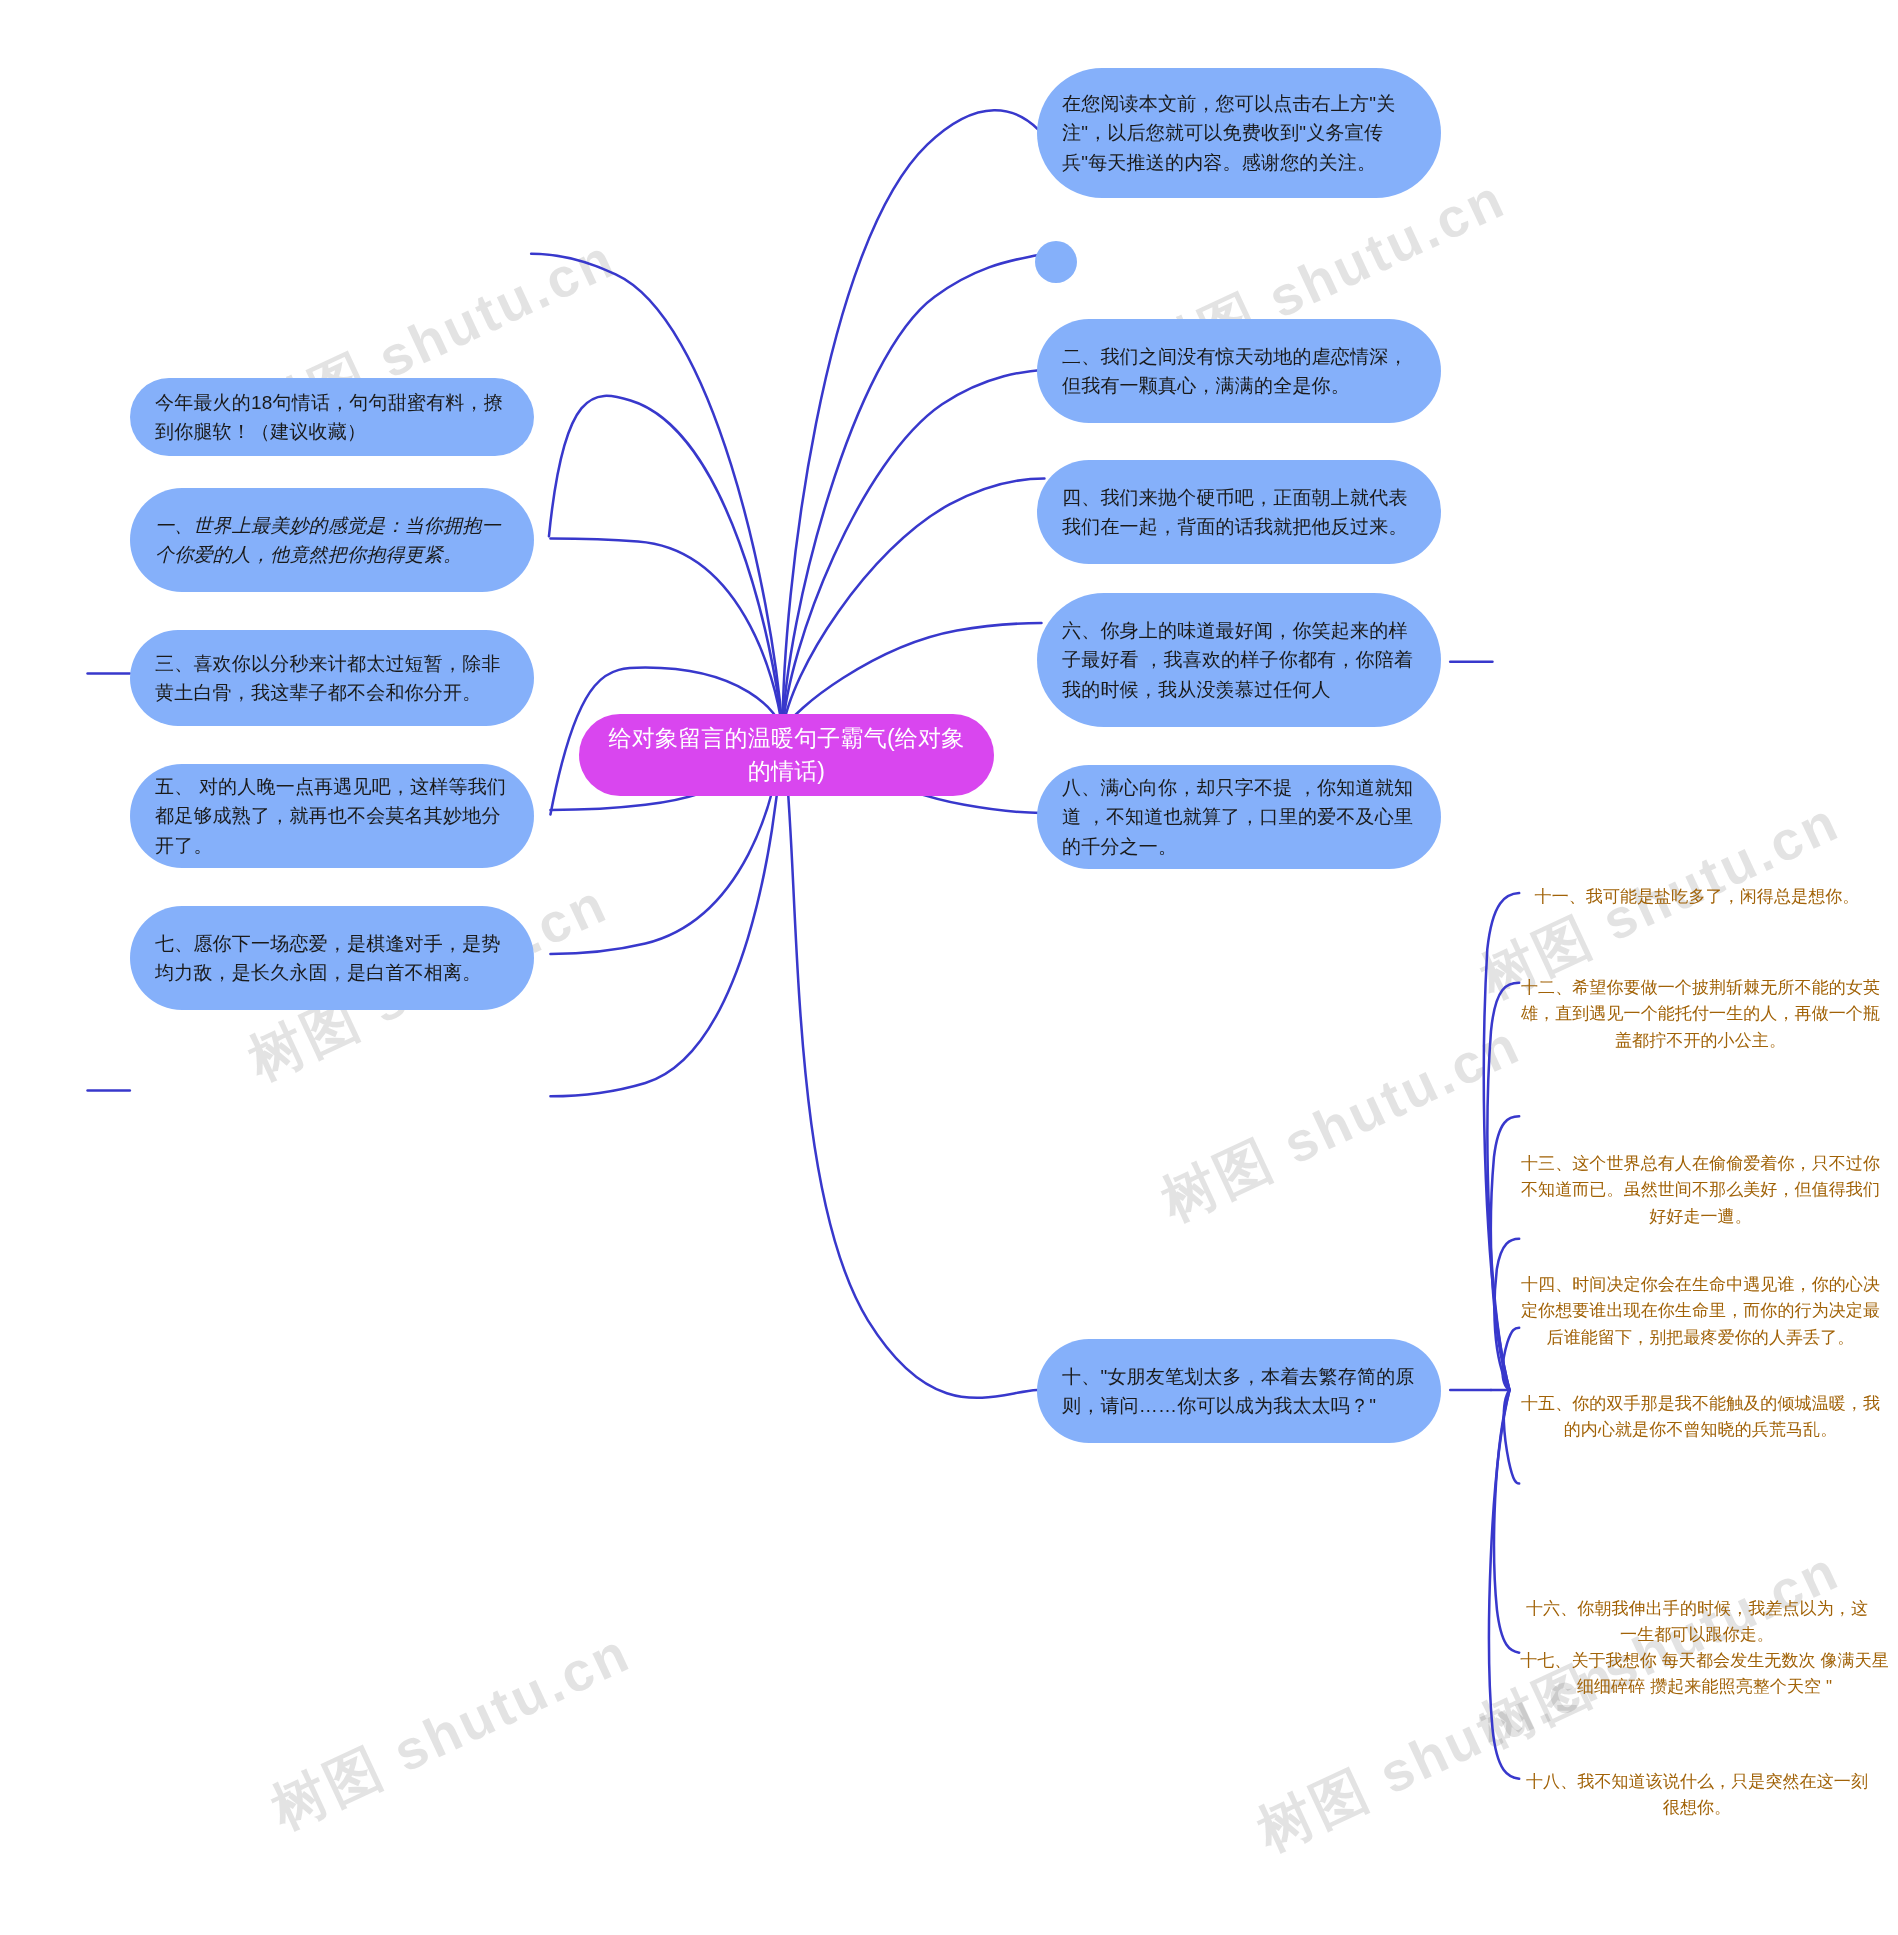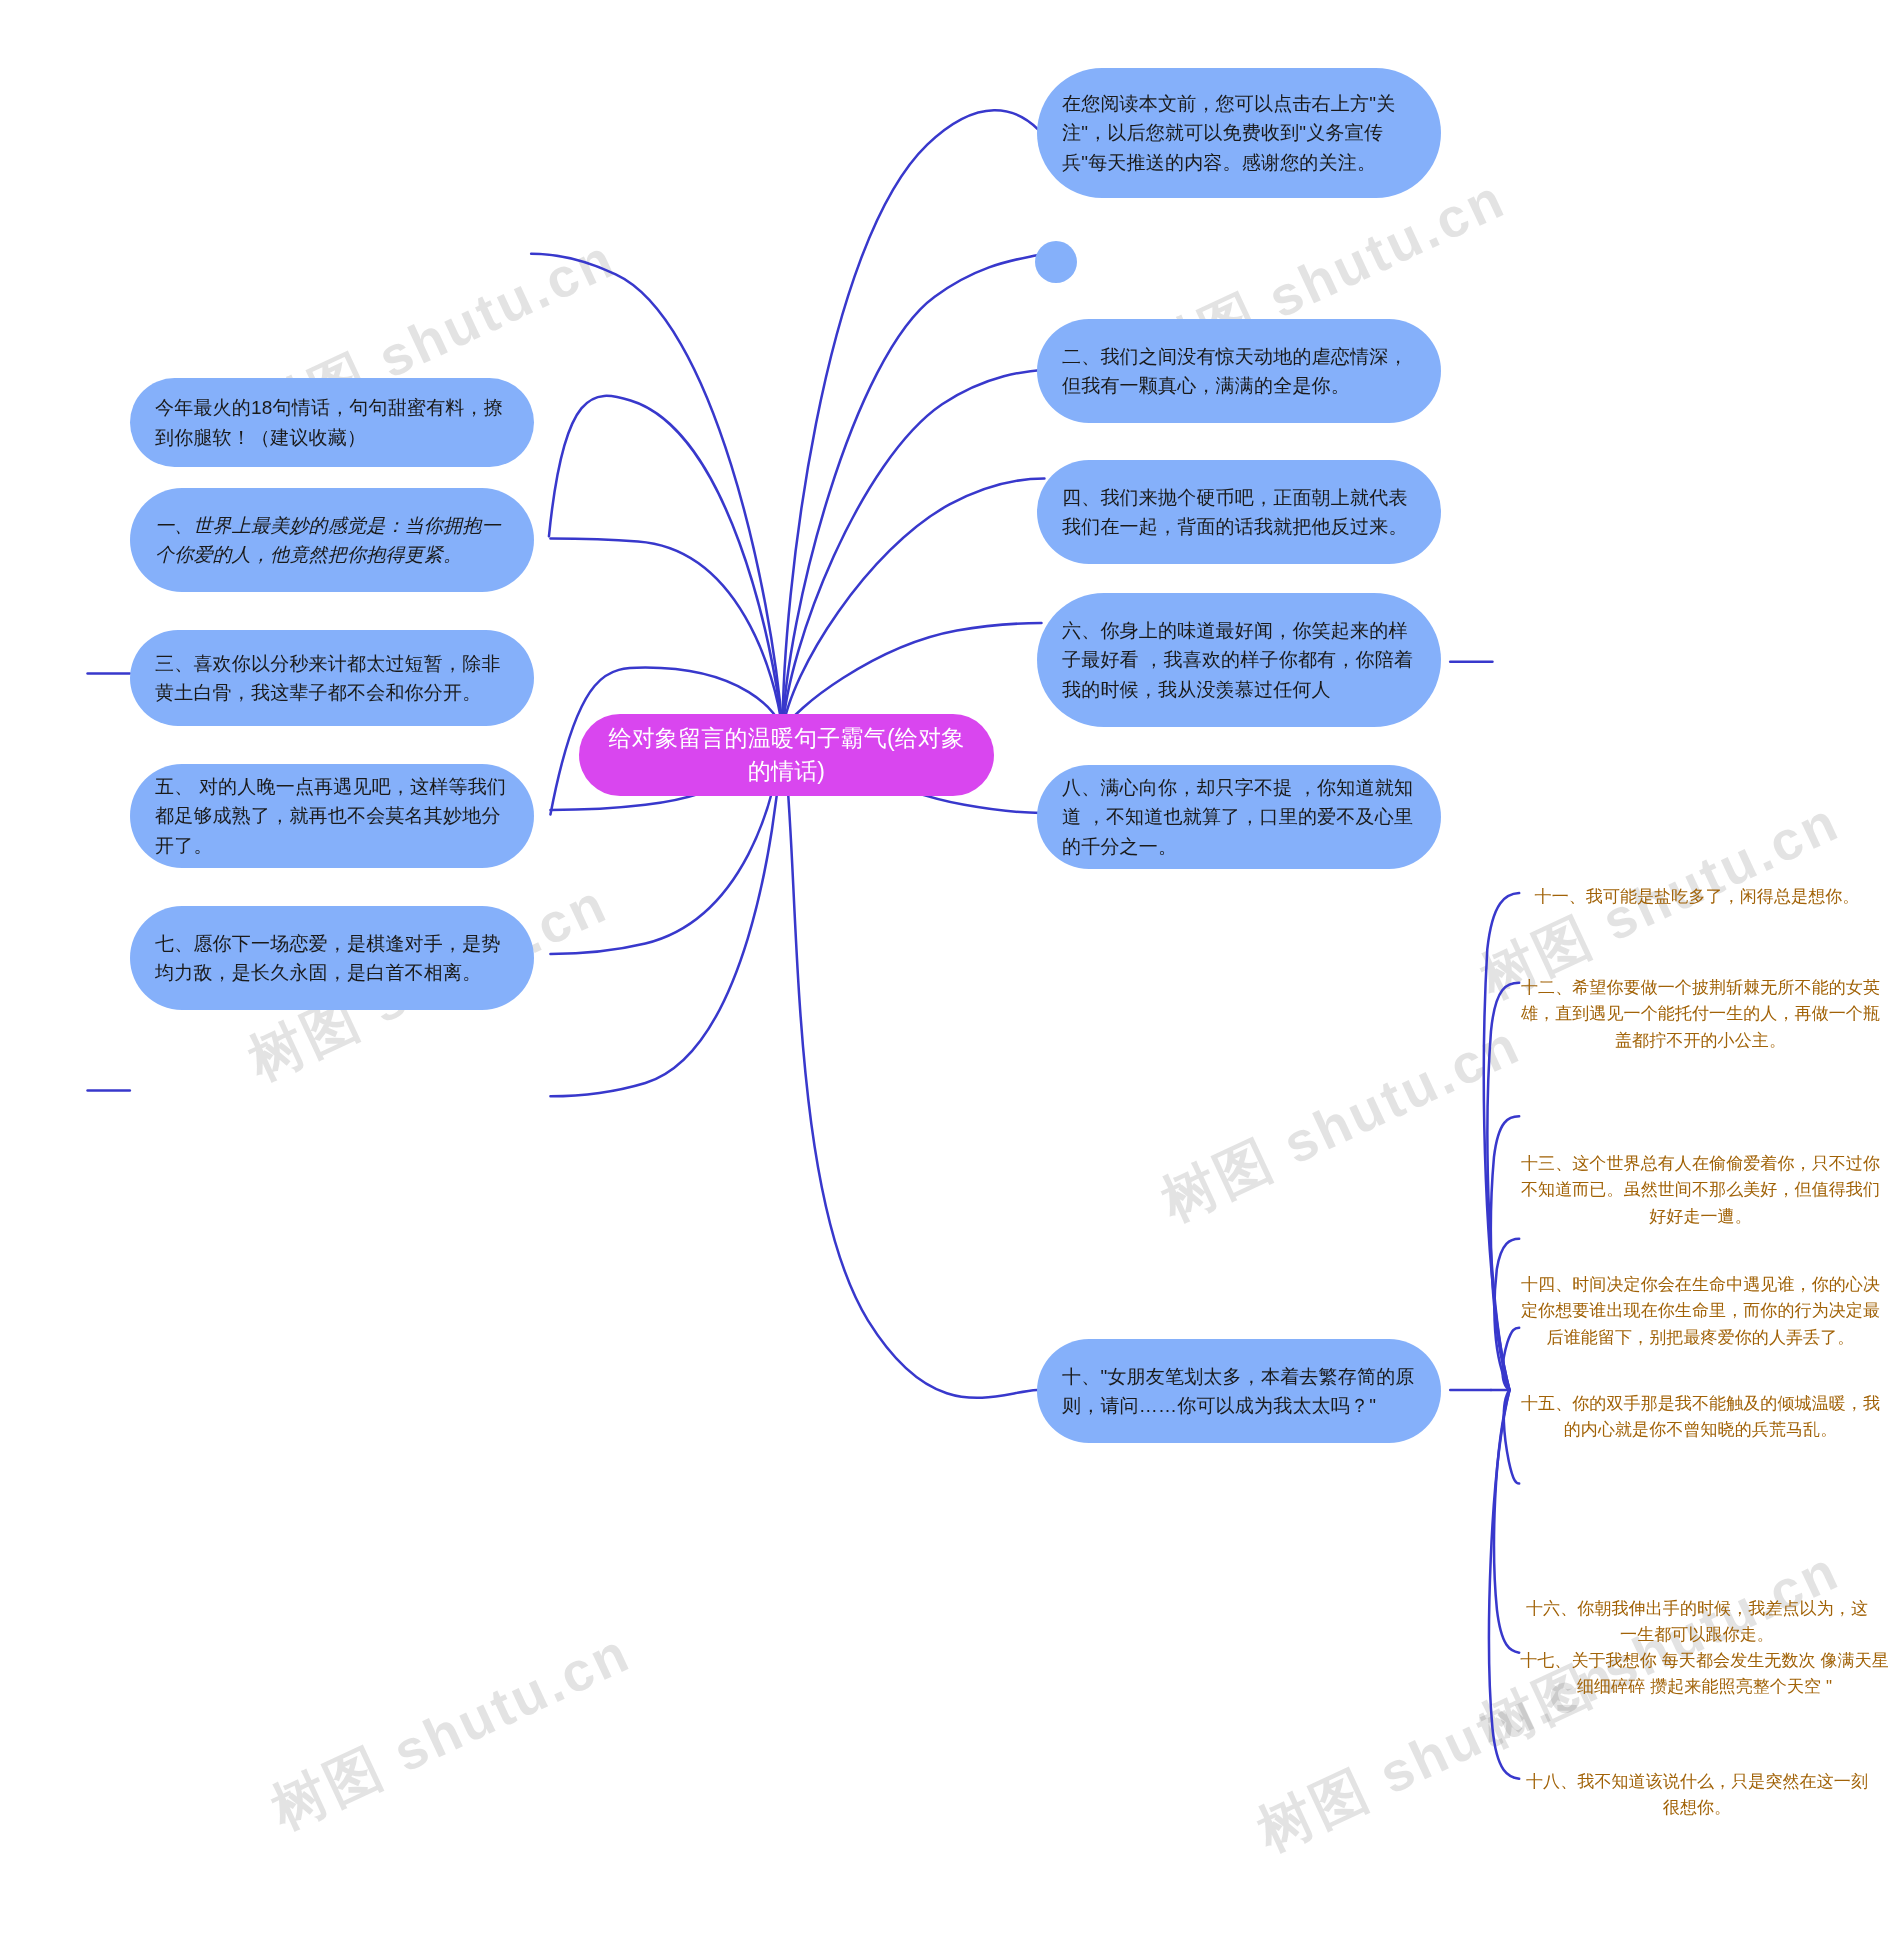--- a/index.html
+++ b/index.html
@@ -117,21 +117,21 @@
       <path d="M2035 1874 C2022 1890 2028 1940 2034 1970 C2040 1998 2044 2000 2048 2000"></path>
       <path d="M2035 1874 C2014 1950 2010 2090 2018 2170 C2024 2220 2036 2226 2048 2228"></path>
       <path d="M2035 1874 C2008 1985 2002 2220 2012 2330 C2018 2390 2034 2396 2048 2398"></path>
     </g>
   </svg>
 
   <div class="node root" style="left:579px;top:714px;width:415px;height:82px;">
     <span>给对象留言的温暖句子霸气(给对象的情话)</span>
   </div>
 
-  <div class="node" style="left:130px;top:378px;width:404px;height:89px;">
+  <div class="node" style="left:130px;top:378px;width:404px;height:78px;">
     <span>今年最火的18句情话，句句甜蜜有料，撩到你腿软！（建议收藏）</span>
   </div>
 
   <div class="node" style="left:130px;top:488px;width:404px;height:104px;font-style:italic;">
     <span>一、世界上最美妙的感觉是：当你拥抱一个你爱的人，他竟然把你抱得更紧。</span>
   </div>
 
   <div class="node" style="left:130px;top:630px;width:404px;height:96px;">
     <span>三、喜欢你以分秒来计都太过短暂，除非黄土白骨，我这辈子都不会和你分开。</span>
   </div>

